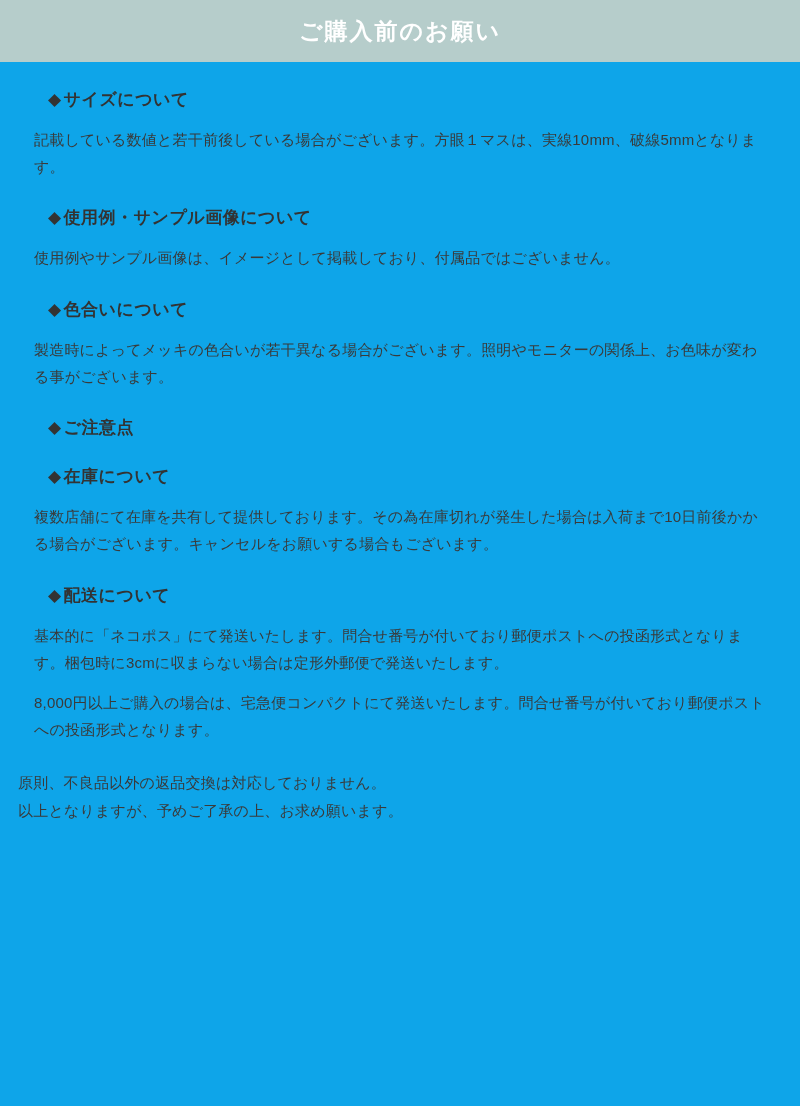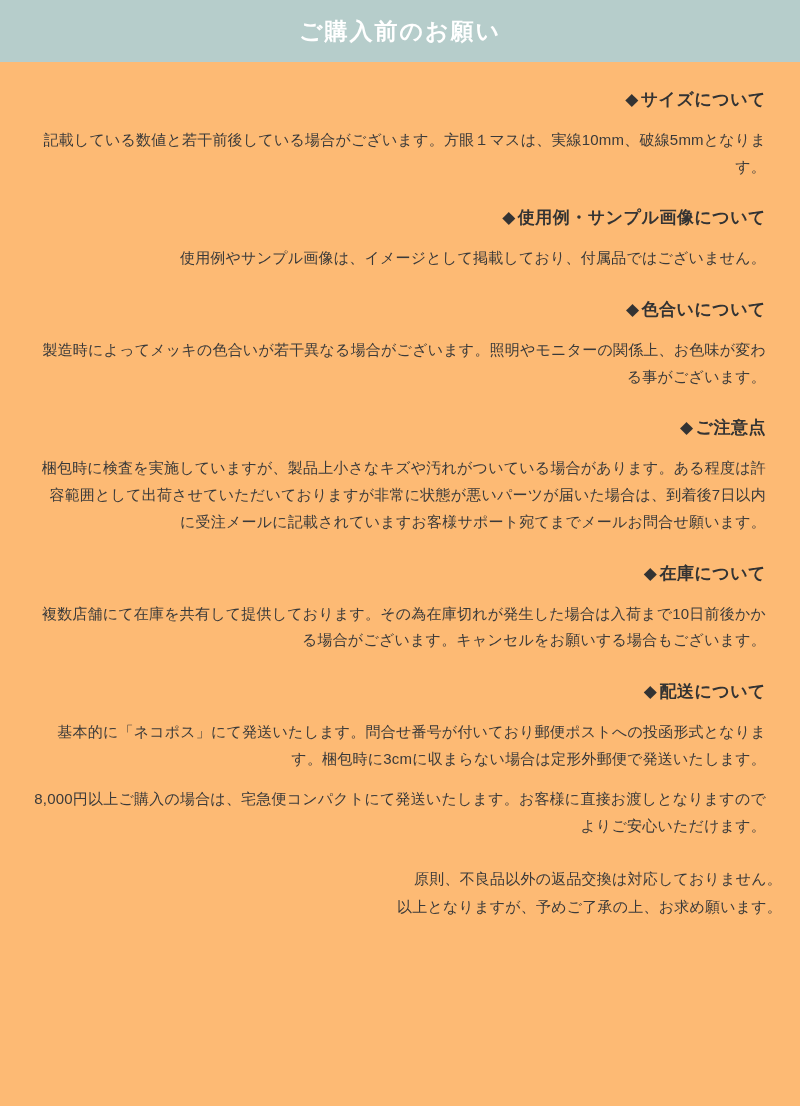--- a/index.html
+++ b/index.html
@@ -10,23 +10,22 @@
   body {
     width: 800px;
     height: 1106px;
     font-family: "Liberation Sans", "DejaVu Sans", sans-serif;
     color: #333333;
     overflow: hidden;
   }
   .page {
     width: 800px;
     min-height: 1106px;
-    background: #fdba74;
+    background: #0ea5e9;
     box-sizing: border-box;
-    text-align: right;
   }
   .header-band {
     background: #b6cdcb;
     height: 62px;
     display: flex;
     align-items: center;
     justify-content: center;
   }
   .header-title {
     color: #ffffff;
@@ -94,32 +93,31 @@
       <p class="para">使用例やサンプル画像は、イメージとして掲載しており、付属品ではございません。</p>
     </div>
 
     <div class="section">
       <div class="section-heading"><span class="diamond">◆</span><span>色合いについて</span></div>
       <p class="para">製造時によってメッキの色合いが若干異なる場合がございます。照明やモニターの関係上、お色味が変わる事がございます。</p>
     </div>
 
     <div class="section">
       <div class="section-heading"><span class="diamond">◆</span><span>ご注意点</span></div>
-      <p class="para">梱包時に検査を実施していますが、製品上小さなキズや汚れがついている場合があります。ある程度は許容範囲として出荷させていただいておりますが非常に状態が悪いパーツが届いた場合は、到着後7日以内に受注メールに記載されていますお客様サポート宛てまでメールお問合せ願います。</p>
     </div>
 
     <div class="section">
       <div class="section-heading"><span class="diamond">◆</span><span>在庫について</span></div>
       <p class="para">複数店舗にて在庫を共有して提供しております。その為在庫切れが発生した場合は入荷まで10日前後かかる場合がございます。キャンセルをお願いする場合もございます。</p>
     </div>
 
     <div class="section">
       <div class="section-heading"><span class="diamond">◆</span><span>配送について</span></div>
       <p class="para">基本的に「ネコポス」にて発送いたします。問合せ番号が付いており郵便ポストへの投函形式となります。梱包時に3cmに収まらない場合は定形外郵便で発送いたします。</p>
-      <p class="para tight">8,000円以上ご購入の場合は、宅急便コンパクトにて発送いたします。お客様に直接お渡しとなりますのでよりご安心いただけます。</p>
+      <p class="para tight">8,000円以上ご購入の場合は、宅急便コンパクトにて発送いたします。問合せ番号が付いており郵便ポストへの投函形式となります。</p>
     </div>
 
     <div class="closing">
       <p class="para">原則、不良品以外の返品交換は対応しておりません。</p>
       <p class="para">以上となりますが、予めご了承の上、お求め願います。</p>
     </div>
 
   </div>
 </div>
 

